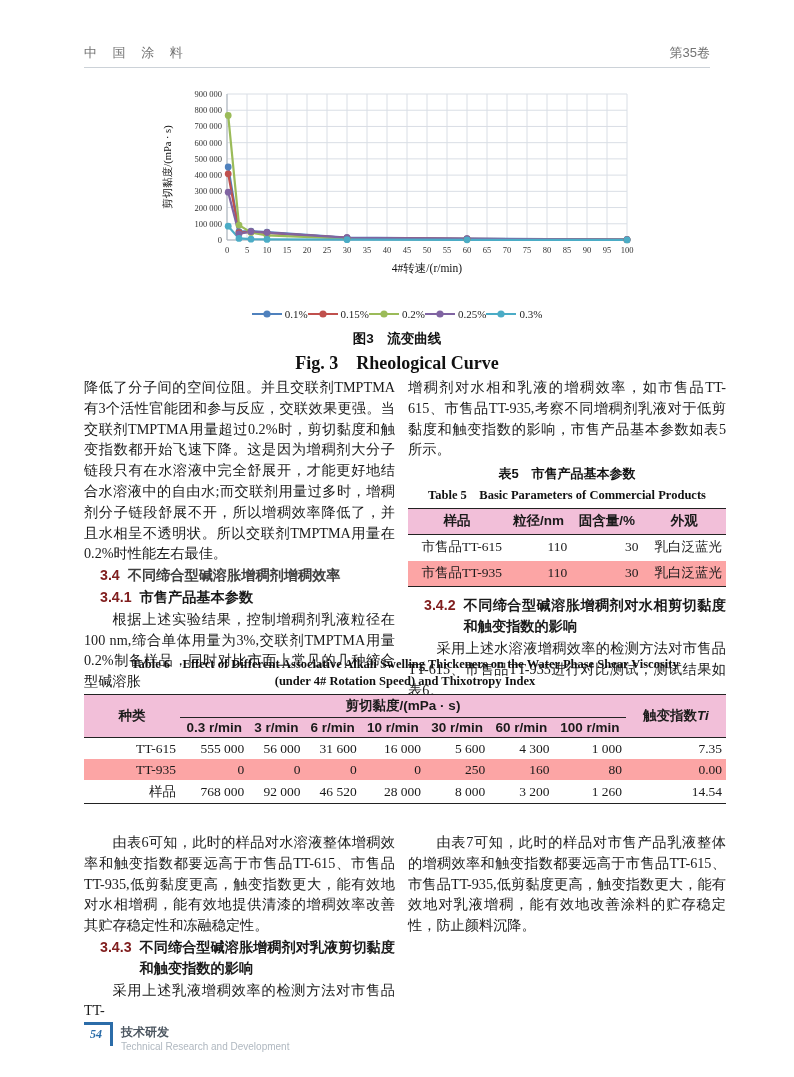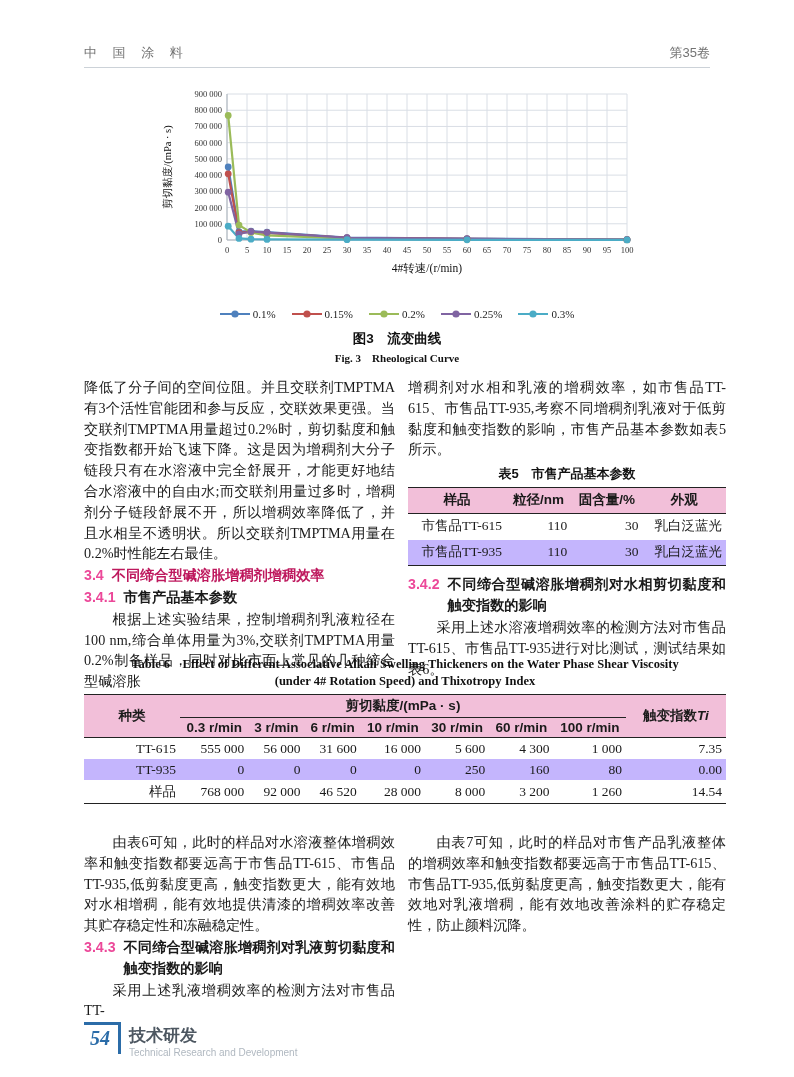--- a/index.html
+++ b/index.html
@@ -8,64 +8,64 @@
   .abs{position:absolute;}
 
   
   .page-header{left:84px;top:44px;width:626px;display:flex;justify-content:space-between;
     align-items:flex-end;padding-bottom:5px;border-bottom:1px solid #ccd2d8;
     font-family:"Liberation Sans","DejaVu Sans",sans-serif;font-size:13px;color:#737373;}
   .journal{letter-spacing:6px;}
 
   
   .chart-wrap{left:157px;top:86px;width:480px;text-align:center;}
-  .legend-row{display:flex;justify-content:center;gap:16px;margin-top:4px;
+  .legend-row{display:flex;justify-content:center;margin-top:4px;
     font-family:"Liberation Serif",serif;font-size:11px;color:#222;}
   .legend-item{display:flex;align-items:center;gap:3px;}
   .fig-cap-zh{margin-top:10px;font-family:"Liberation Sans","DejaVu Sans",sans-serif;
     font-weight:bold;font-size:13.5px;color:#111;}
   .fig-cap-en{margin-top:3px;font-family:"Liberation Serif",serif;font-weight:bold;
-    font-size:11px;color:#111;}
+    font-size:18px;color:#111;}
 
   
   .col{font-size:14.2px;line-height:20.8px;text-align:justify;}
   .col-left{left:84px;top:377px;width:311px;}
   .col-right{left:408px;top:377px;width:318px;}
   .col-bl{left:84px;top:832px;width:311px;}
   .col-br{left:408px;top:832px;width:318px;}
   p{margin:0;}
   .indent{text-indent:2em;}
   .subhead{display:flex;gap:8px;font-family:"Liberation Sans","DejaVu Sans",sans-serif;
     font-weight:bold;margin:1px 0;}
-  .subhead .num{color:#ec4899;white-space:nowrap;}
+  .subhead .num{color:#7f1d1d;white-space:nowrap;margin-left:16px;}
   .subhead .txt{color:#1a1a1a;}
-  .subhead.all-pink .txt{color:#be185d;}
+  .subhead.all-pink .txt{color:#404040;}
 
   
   .tbl-cap-zh{font-family:"Liberation Sans","DejaVu Sans",sans-serif;font-weight:bold;
     text-align:center;font-size:13px;color:#111;margin:2px 0;}
   .tbl-cap-en{font-family:"Liberation Serif",serif;font-weight:bold;text-align:center;
     font-size:12.5px;color:#111;margin:0 0 4px 0;line-height:17px;}
   table{border-collapse:collapse;width:100%;font-size:13.5px;}
   .paper-table{border-top:1.5px solid #222;border-bottom:1.5px solid #222;}
   .paper-table th{font-family:"Liberation Sans","DejaVu Sans",sans-serif;font-weight:bold;
     background:#F2BFD9;padding:2px 4px;text-align:center;font-size:13.5px;}
   .paper-table td{font-family:"Liberation Serif",serif;padding:2.5px 4px;text-align:right;}
   .paper-table thead{border-bottom:1px solid #222;}
-  .row-pink td{background:#c4b5fd;}
+  .row-pink td{background:#fca5a5;}
   .group-th{border-bottom:1px solid #222;}
   .table6-block{left:84px;top:656px;width:642px;}
 
   
   .footer{left:84px;top:1022px;display:flex;align-items:flex-start;gap:8px;}
   .pagenum-box{border-top:3px solid #2B6CA8;border-right:3px solid #2B6CA8;
     padding:2px 8px 4px 6px;font-family:"Liberation Serif",serif;font-style:italic;
-    font-weight:bold;font-size:20px;color:#2B6CA8;}
+    font-weight:bold;font-size:12px;color:#2B6CA8;}
   .sec-zh{font-family:"Liberation Sans","DejaVu Sans",sans-serif;font-weight:bold;
-    font-size:17px;color:#4d5761;margin-top:2px;}
+    font-size:12px;color:#4d5761;margin-top:2px;}
   .sec-en{font-family:"Liberation Sans","DejaVu Sans",sans-serif;font-size:10px;color:#b0b8c0;text-align:right;}
 </style>
 </head>
 <body>
 
 <div class="abs page-header">
   <span class="journal">中 国 涂 料</span>
   <span>第35卷</span>
 </div>
 
@@ -228,20 +228,21 @@
   <div class="subhead">
     <span class="num">3.4.1</span>
     <span class="txt">市售产品基本参数</span>
   </div>
   <p class="indent">根据上述实验结果，控制增稠剂乳液粒径在100 nm,缔合单体用量为3%,交联剂TMPTMA用量0.2%制备样品，同时对比市面上常见的几种缔合型碱溶胀</p>
 </div>
 
 <div class="abs col col-right">
   <p>增稠剂对水相和乳液的增稠效率，如市售品TT-615、市售品TT-935,考察不同增稠剂乳液对于低剪黏度和触变指数的影响，市售产品基本参数如表5所示。</p>
   <div class="tbl-cap-zh" style="margin-top:4px;">表5　市售产品基本参数</div>
+  <div class="tbl-cap-en">Table 5　Basic Parameters of Commercial Products</div>
   <table class="paper-table">
     <thead>
       <tr>
         <th>样品</th>
         <th>粒径/nm</th>
         <th>固含量/%</th>
         <th>外观</th>
       </tr>
     </thead>
     <tbody>

